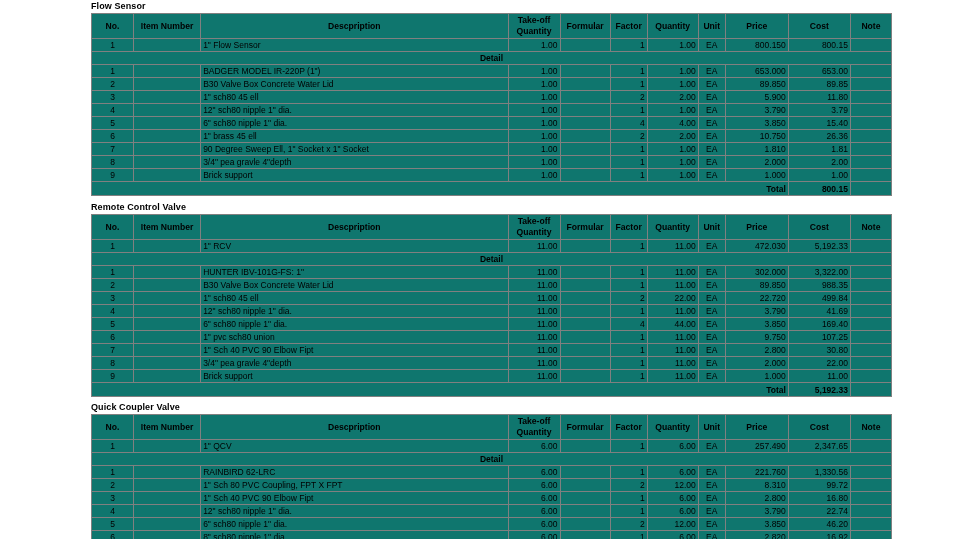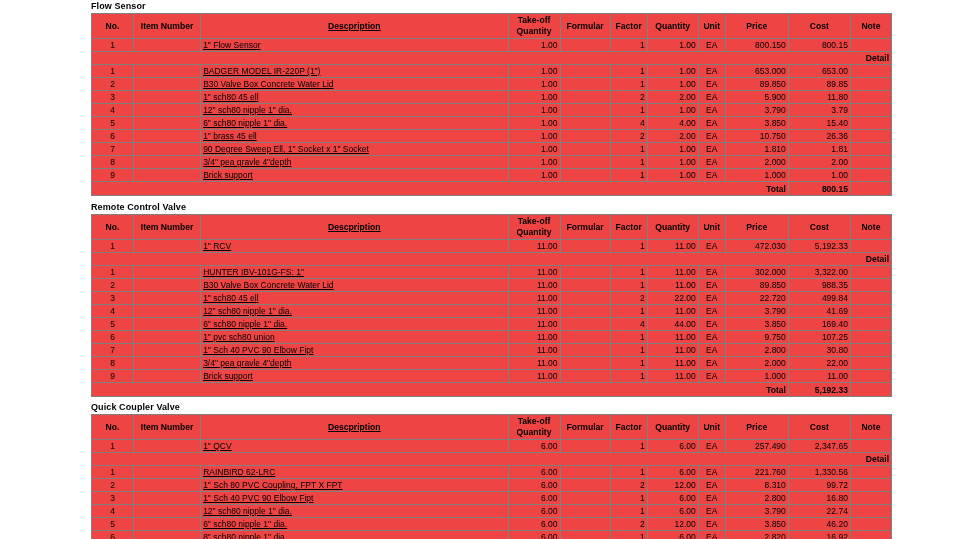--- a/index.html
+++ b/index.html
@@ -34,21 +34,21 @@
     font-weight: bold;
     line-height: 12px;
     padding-bottom: 1px;
     letter-spacing: 0.1px;
     white-space: nowrap;
   }
   table.bq {
     border-collapse: collapse;
     table-layout: fixed;
     width: 801px;
-    background: #ef4444;
+    background: #0f766e;
     font-size: 8.5px;
   }
   table.bq td, table.bq th {
     border: 1px solid #808080;
     padding: 0 2px;
     height: 12px;
     line-height: 12px;
     overflow: hidden;
     white-space: nowrap;
     font-weight: normal;
@@ -57,33 +57,33 @@
   table.bq thead th {
     font-weight: bold;
     text-align: center;
     height: 24px;
     line-height: 11px;
     font-size: 8.6px;
     padding: 0 1px;
   }
   .c-no      { width: 42px;  text-align: center; }
   .c-item    { width: 67px;  text-align: left; }
-  .c-desc    { width: 307px; text-align: left; text-decoration: underline; }
+  .c-desc    { width: 307px; text-align: left; }
   .c-takeoff { width: 52px;  text-align: right; }
   .c-form    { width: 50px;  text-align: left; }
   .c-factor  { width: 37px;  text-align: right; }
   .c-qty     { width: 51px;  text-align: right; }
   .c-unit    { width: 27px;  text-align: center; }
   .c-price   { width: 63px;  text-align: right; }
   .c-cost    { width: 62px;  text-align: right; }
   .c-note    { width: 41px;  text-align: left; }
 
   tr.groupline td {
     font-weight: bold;
-    text-align: right;
+    text-align: center;
     height: 12px;
   }
   tr.totalline td {
     height: 13px;
   }
   tr.totalline td.t-label {
     font-weight: bold;
     text-align: right;
   }
   tr.totalline td.t-value {

